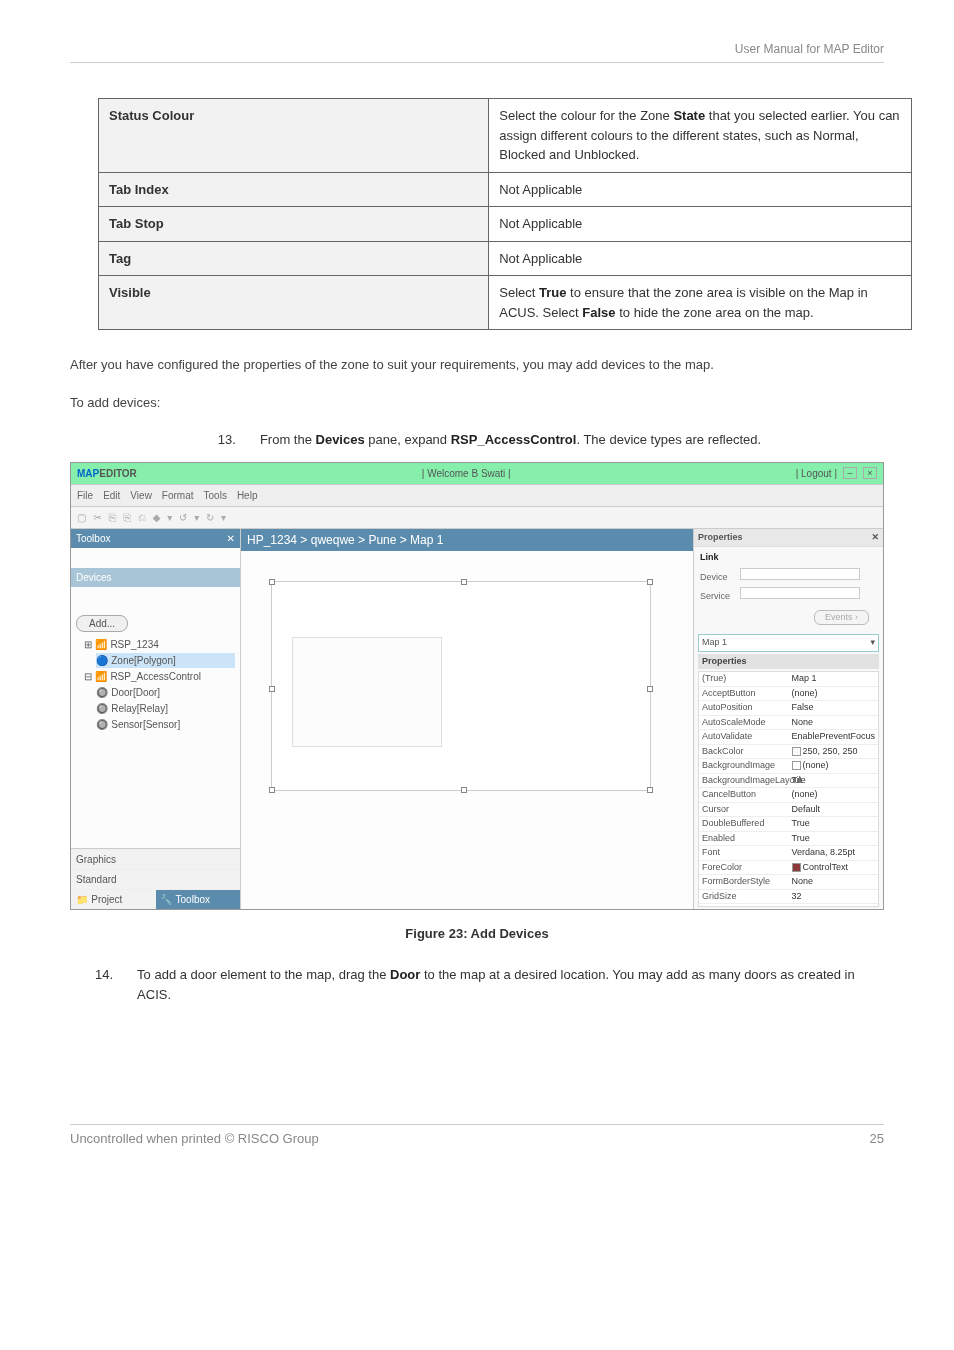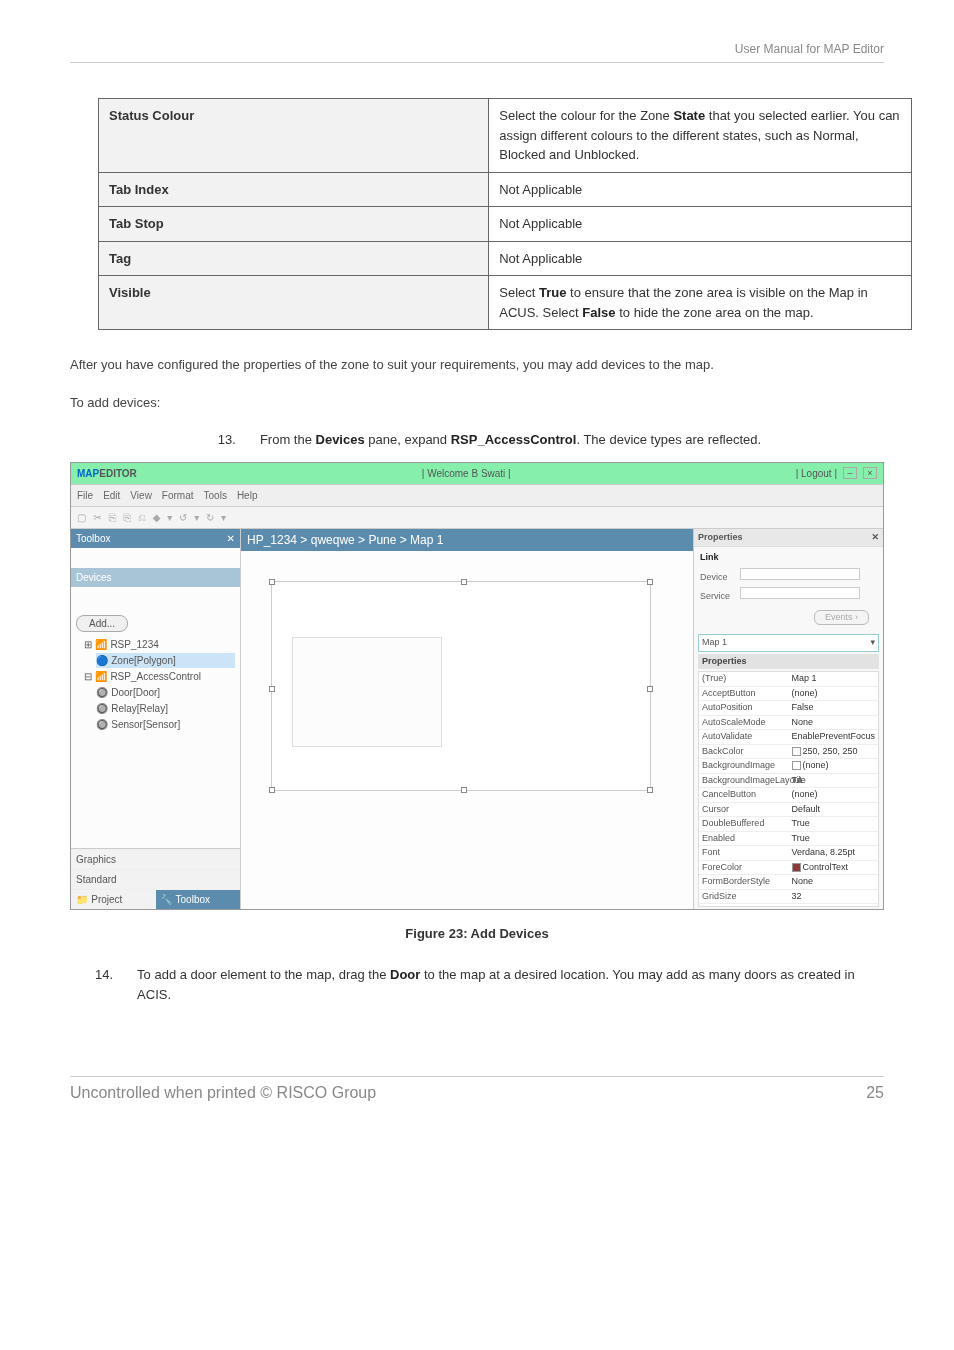--- a/index.html
+++ b/index.html
@@ -47,26 +47,26 @@
   .ol-step { margin: 12px 0 12px 25px; display: flex; gap: 24px; justify-content: center; }
   .ol-step .num { white-space: nowrap; }
   .figure-caption {
     text-align: center;
     font-weight: bold;
     margin: 14px 0 22px 0;
     color: #333;
     font-size: 13px;
   }
   .footer {
-    margin-top: 72px;
+    margin-top: 120px;
     border-top: 1px solid #ccc;
     padding-top: 4px;
     display: flex;
     justify-content: space-between;
-    font-size: 16px;
+    font-size: 13px;
     color: #888;
   }
 
   
   .screenshot {
     border: 1px solid #999;
     width: 100%;
     background: #f8f8f8;
     font-size: 10px;
     color: #555;

